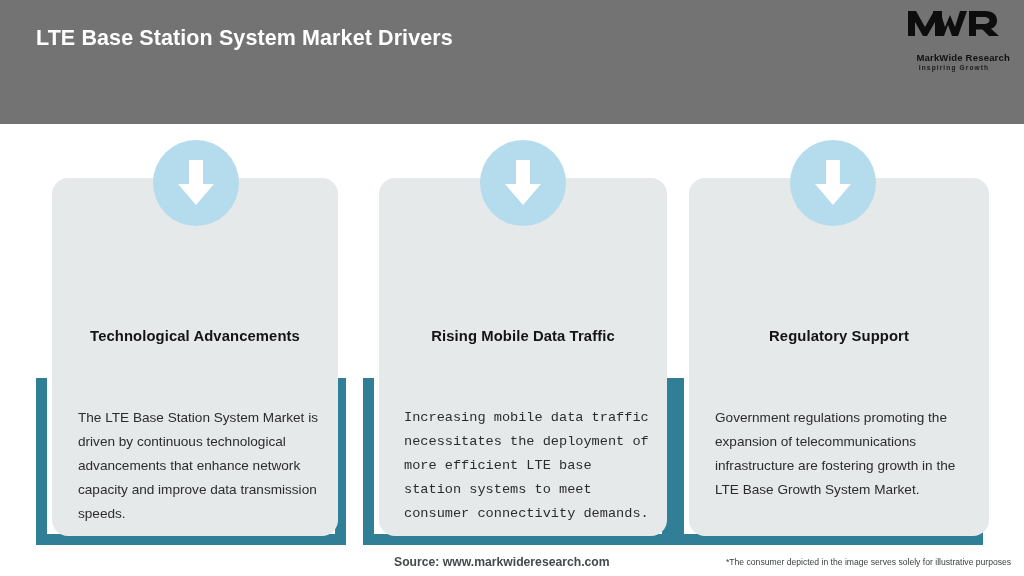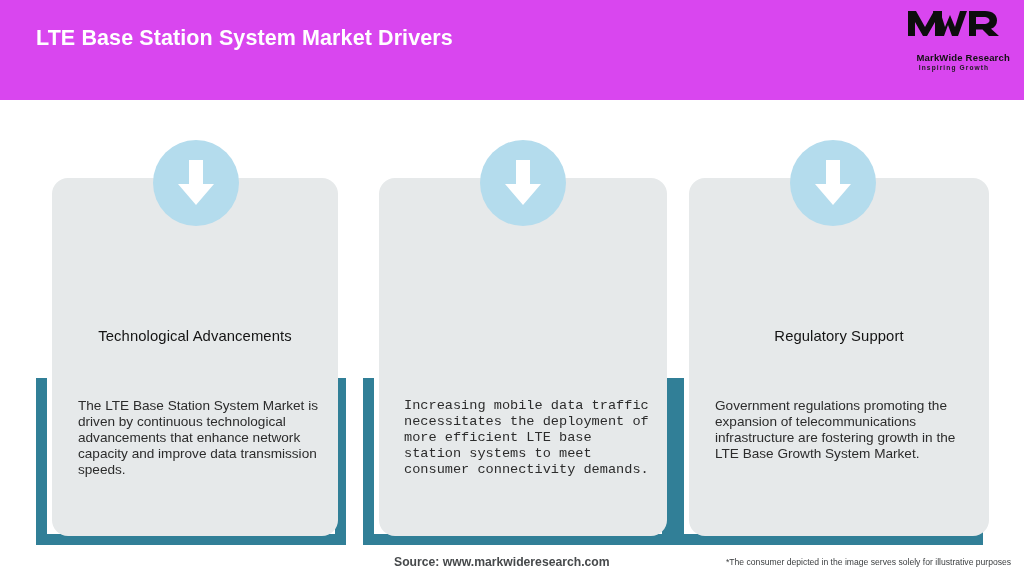--- a/index.html
+++ b/index.html
@@ -14,22 +14,22 @@
     overflow: hidden;
     position: relative;
   }
 
   
   .header {
     position: absolute;
     left: 0;
     top: 0;
     width: 1024px;
-    height: 100px;
-    background: #d946ef;
+    height: 124px;
+    background: #737373;
   }
   .header-title {
     position: absolute;
     left: 36px;
     top: 26px;
     font-size: 21.5px;
     font-weight: bold;
     color: #ffffff;
     letter-spacing: 0.1px;
     white-space: nowrap;
@@ -132,32 +132,32 @@
     transform: translate(-50%, -50%);
   }
 
   .card-title {
     position: absolute;
     top: 150px;
     left: 0;
     width: 100%;
     text-align: center;
     font-size: 14.8px;
-    font-weight: normal;
+    font-weight: bold;
     color: #141414;
     letter-spacing: 0.1px;
   }
 
   .card-body {
     position: absolute;
-    top: 220px;
+    top: 228px;
     left: 26px;
     width: 252px;
     font-size: 13.6px;
-    line-height: 16px;
+    line-height: 24px;
     color: #2c2c2c;
     text-align: left;
   }
   .card-group.g2 .card-body { width: 248px; left: 25px; font-family: Liberation Mono, monospace; }
   .card-group.g3 .card-body { width: 262px; left: 26px; }
 
   
   .source {
     position: absolute;
     left: 394px;
@@ -207,20 +207,21 @@
     <div class="icon-circle">
       <svg width="42" height="50" viewBox="0 0 42 50">
         <path d="M14 2 L28 2 L28 26 L39 26 L21 47 L3 26 L14 26 Z" fill="#ffffff"></path>
       </svg>
     </div>
   </div>
 
   <div class="card-group g2">
     <div class="bracket"></div>
     <div class="card">
+      <div class="card-title">Rising Mobile Data Traffic</div>
       <div class="card-body">Increasing mobile data traffic necessitates the deployment of more efficient LTE base station systems to meet consumer connectivity demands.</div>
     </div>
     <div class="icon-circle">
       <svg width="42" height="50" viewBox="0 0 42 50">
         <path d="M14 2 L28 2 L28 26 L39 26 L21 47 L3 26 L14 26 Z" fill="#ffffff"></path>
       </svg>
     </div>
   </div>
 
   <div class="card-group g3">

